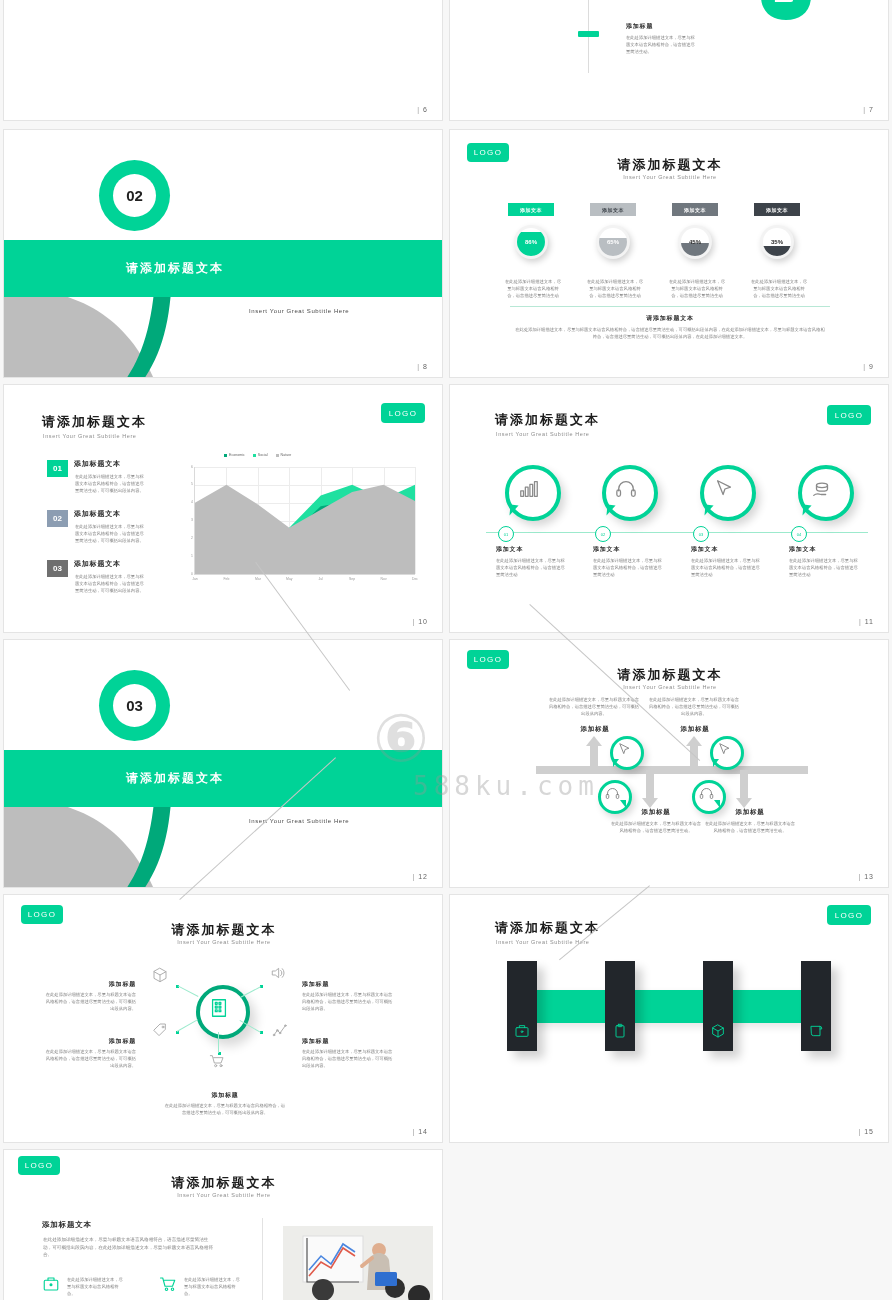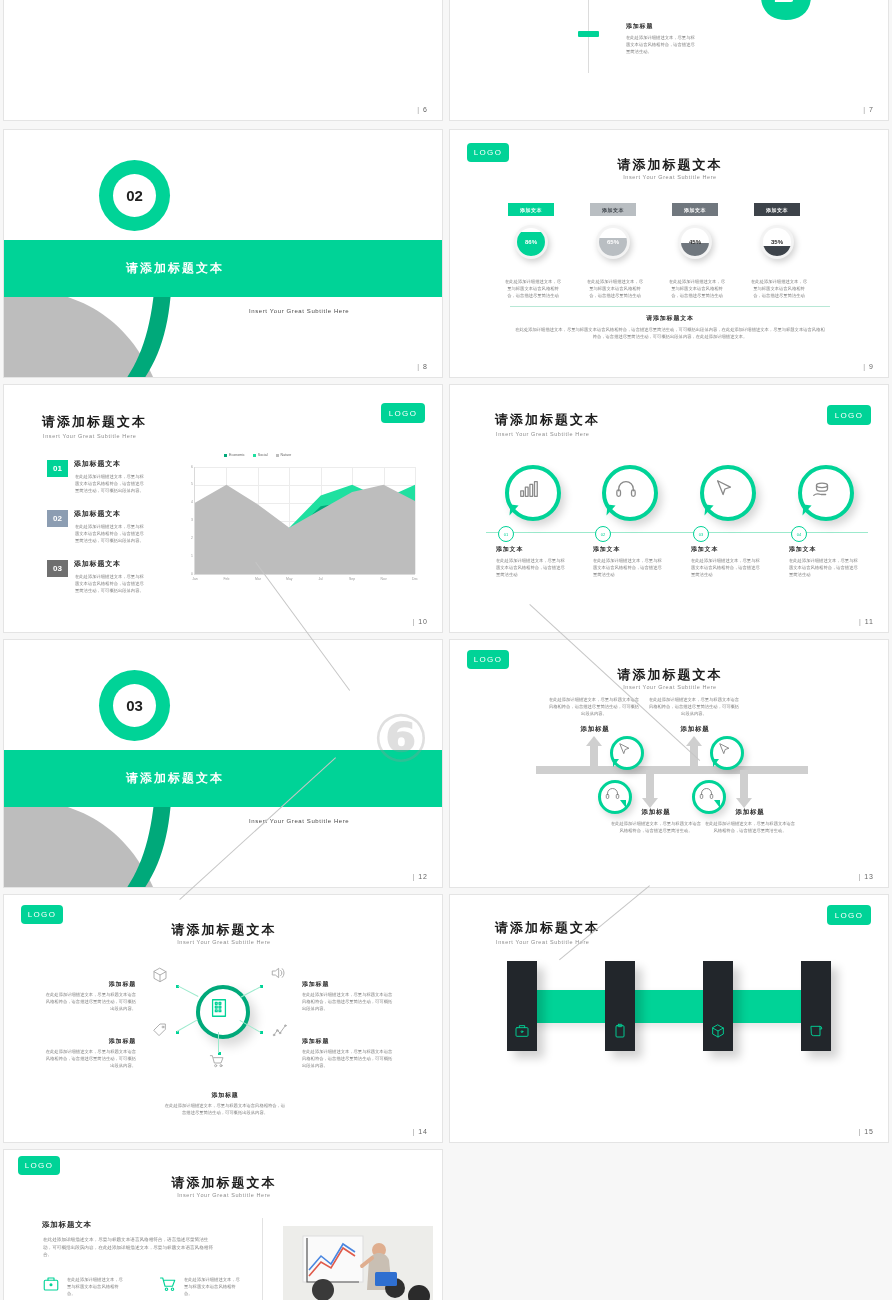--- a/index.html
+++ b/index.html
@@ -431,18 +431,19 @@
     <rect x="92" y="46" width="22" height="14" rx="1.5" fill="#2f6fd0"></rect>
     <rect x="100" y="88" width="26" height="10" rx="1" fill="#8c5a4a"></rect>
   </svg></div>
       </div>
     </div>
 
   <div class="wm" style="left:373px;top:700px;">
     <div style="display:flex;align-items:center;gap:6px;">
       <span class="wm-logo">⑥</span>
     </div>
+    <div class="wm-url" style="margin-top:-6px;margin-left:40px;">588ku.com</div>
   </div>
 <div class="diagline" style="left:256px;top:562px;width:158.80806024884254px;transform:rotate(53.70737027152041deg);"></div>
     <div class="diagline" style="left:530px;top:604px;width:230.72927859289985px;transform:rotate(42.54095600989538deg);"></div>
     <div class="diagline" style="left:336px;top:758px;width:210.95023109728987px;transform:rotate(137.6897703231505deg);"></div>
     <div class="diagline" style="left:650px;top:886px;width:116.51609330903607px;transform:rotate(140.57219780396377deg);"></div>
   </div>
 
 </body></html>

